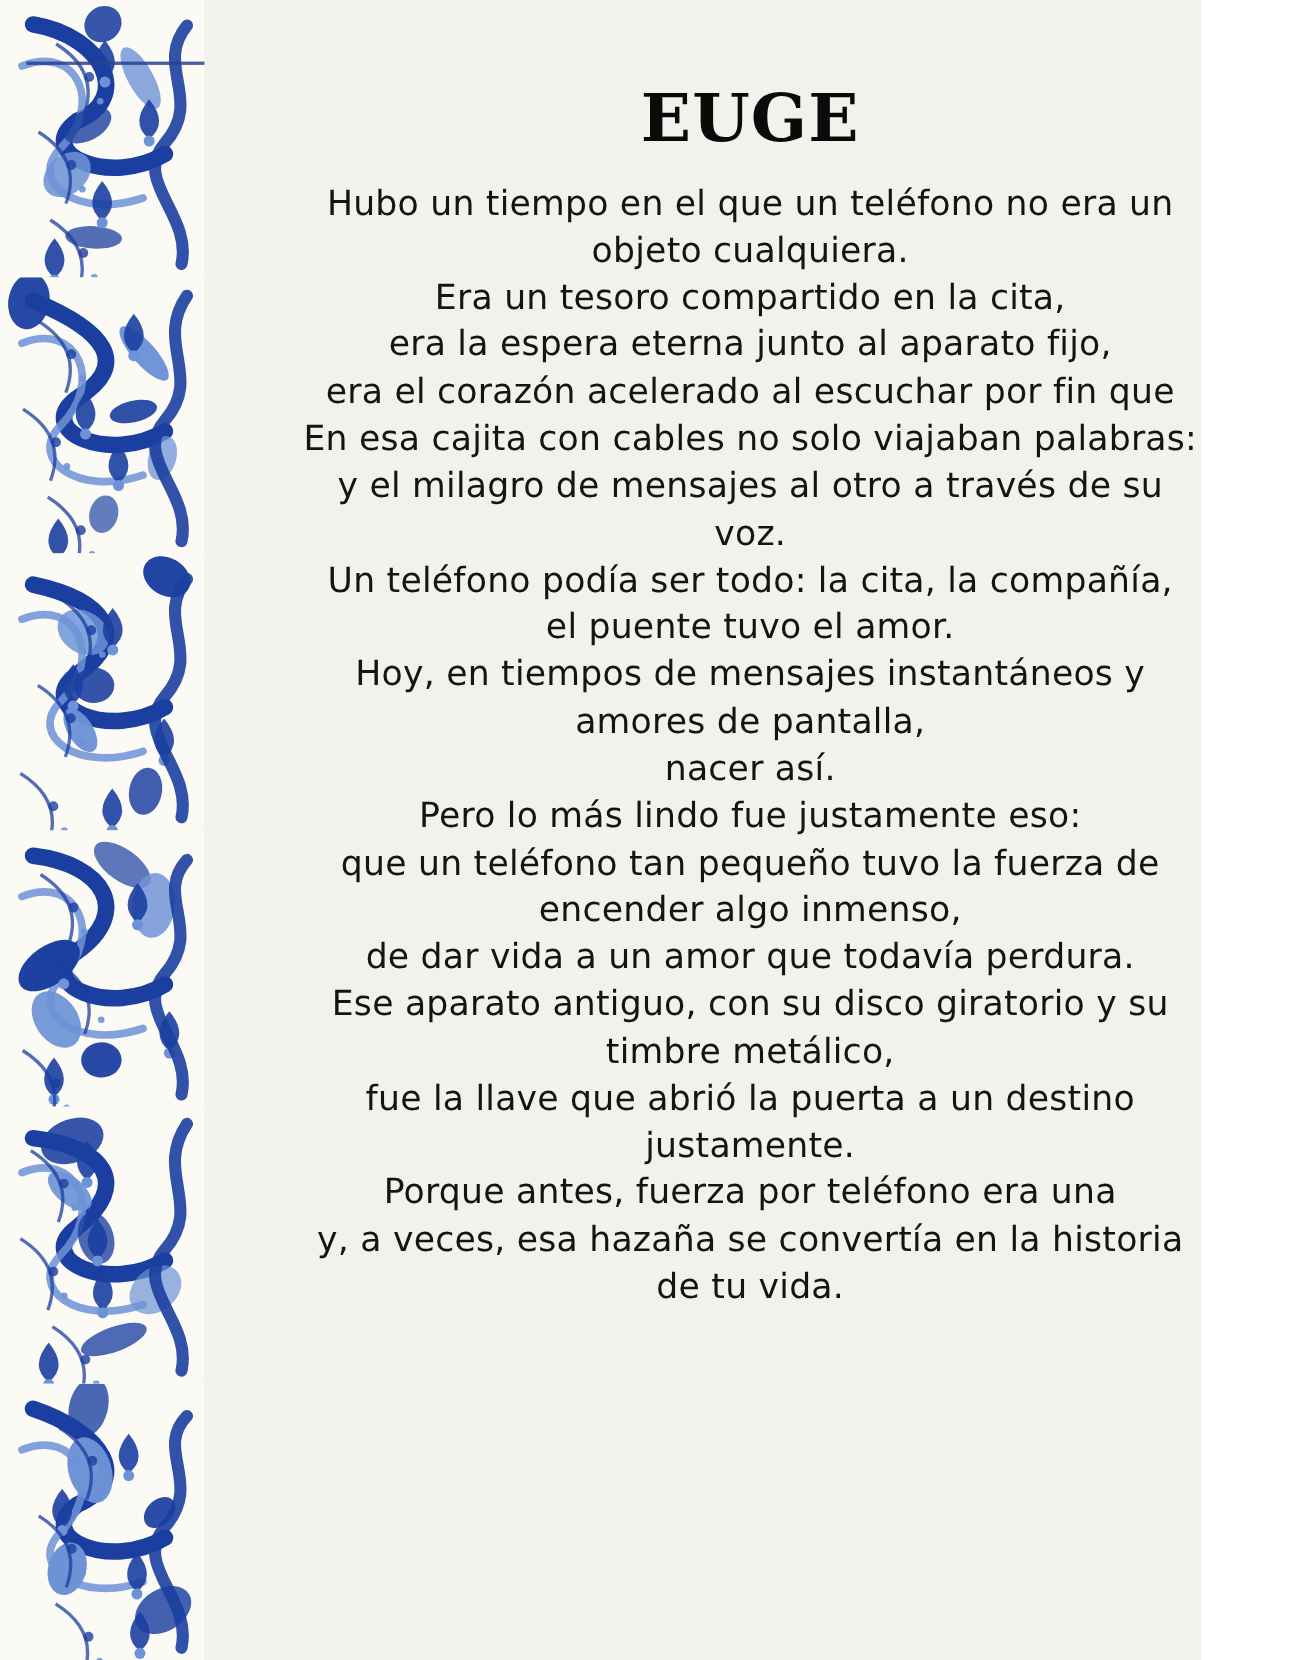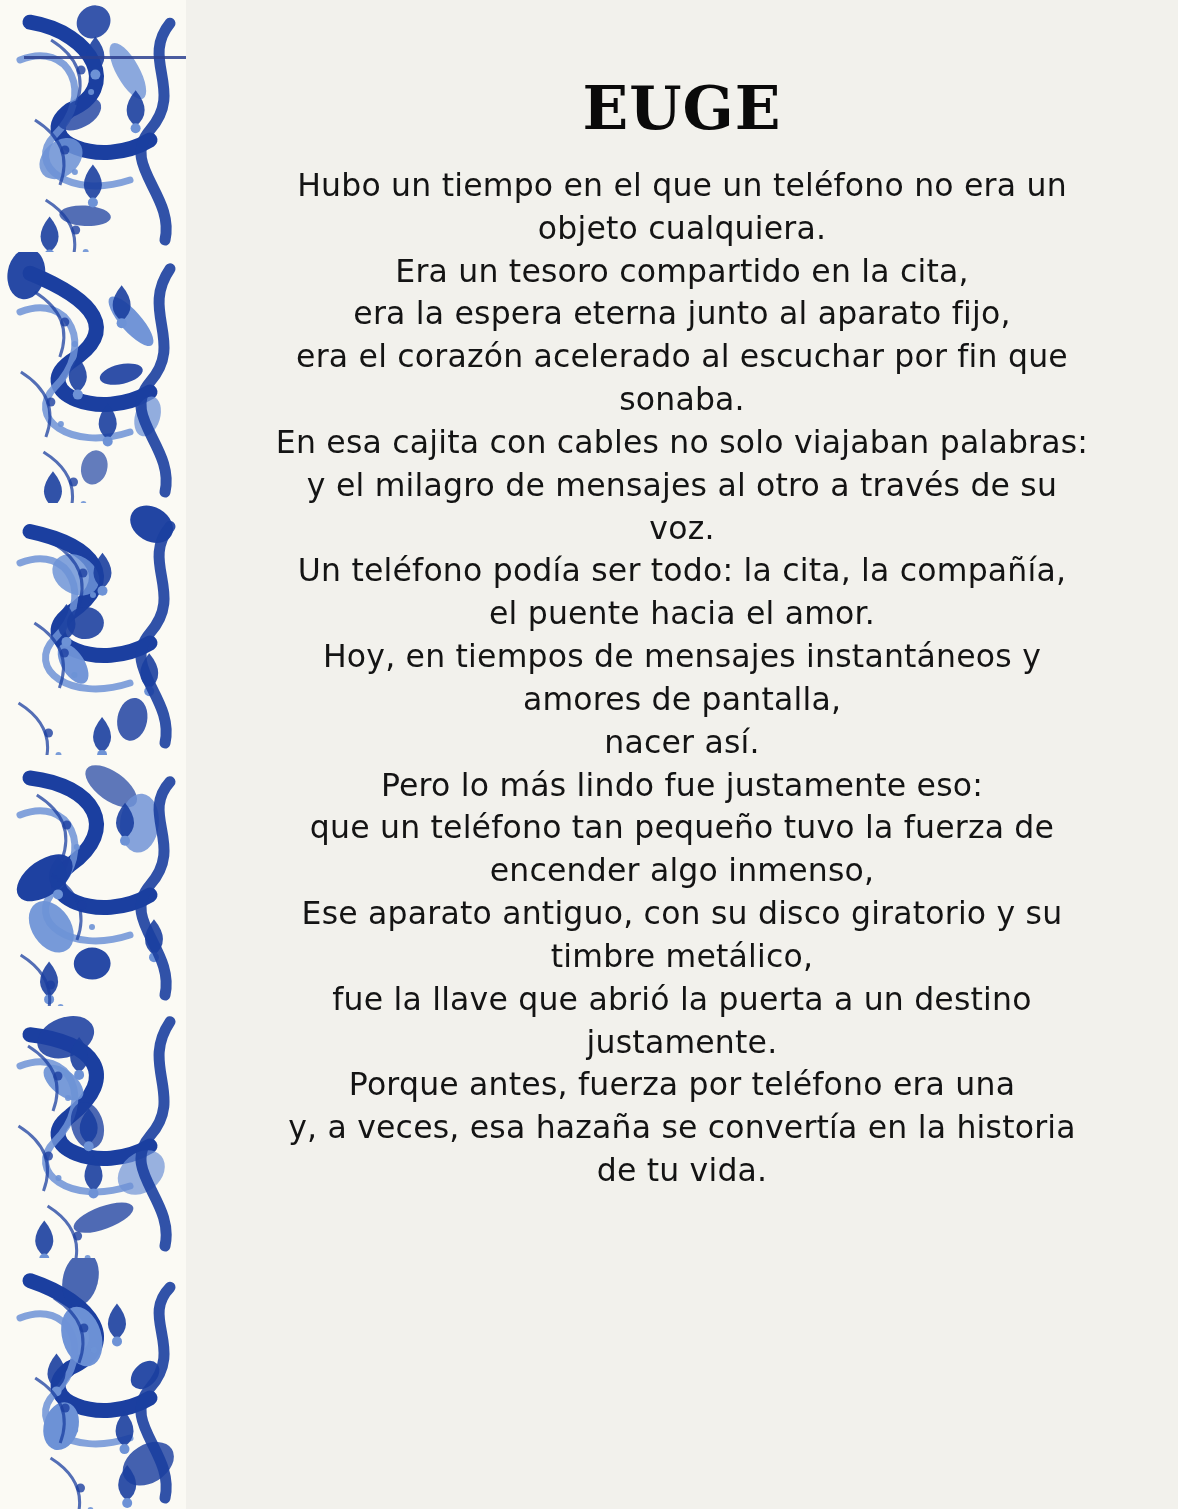--- a/index.html
+++ b/index.html
@@ -9,21 +9,21 @@
   }
   body {
     width: 1178px;
     height: 1509px;
     overflow: hidden;
     font-family: "DejaVu Sans", sans-serif;
   }
 
   .page {
     position: relative;
-    width: 1178px;
+    width: 1092px;
     height: 1509px;
     background: #f2f1ec;
     overflow: hidden;
   }
 
   
   .ornament-band {
     position: absolute;
     left: 0;
     top: 0;
@@ -295,32 +295,32 @@
   </div>
 
   <div class="content">
     <h1 class="title">EUGE</h1>
     <div class="poem" id="poem">
         <span class="line">Hubo un tiempo en el que un teléfono no era un</span>
         <span class="line">objeto cualquiera.</span>
         <span class="line">Era un tesoro compartido en la cita,</span>
         <span class="line">era la espera eterna junto al aparato fijo,</span>
         <span class="line">era el corazón acelerado al escuchar por fin que</span>
-        <span class="line">sonaba.</span>
         <span class="line">En esa cajita con cables no solo viajaban palabras:</span>
         <span class="line">y el milagro de mensajes al otro a través de su</span>
         <span class="line">voz.</span>
         <span class="line">Un teléfono podía ser todo: la cita, la compañía,</span>
-        <span class="line">el puente hacia el amor.</span>
+        <span class="line">el puente tuvo el amor.</span>
         <span class="line">Hoy, en tiempos de mensajes instantáneos y</span>
         <span class="line">amores de pantalla,</span>
         <span class="line">nacer así.</span>
         <span class="line">Pero lo más lindo fue justamente eso:</span>
         <span class="line">que un teléfono tan pequeño tuvo la fuerza de</span>
         <span class="line">encender algo inmenso,</span>
+        <span class="line">de dar vida a un amor que todavía perdura.</span>
         <span class="line">Ese aparato antiguo, con su disco giratorio y su</span>
         <span class="line">timbre metálico,</span>
         <span class="line">fue la llave que abrió la puerta a un destino</span>
         <span class="line">justamente.</span>
         <span class="line">Porque antes, fuerza por teléfono era una</span>
         <span class="line">y, a veces, esa hazaña se convertía en la historia</span>
         <span class="line">de tu vida.</span>
       </div>
   </div>
 

